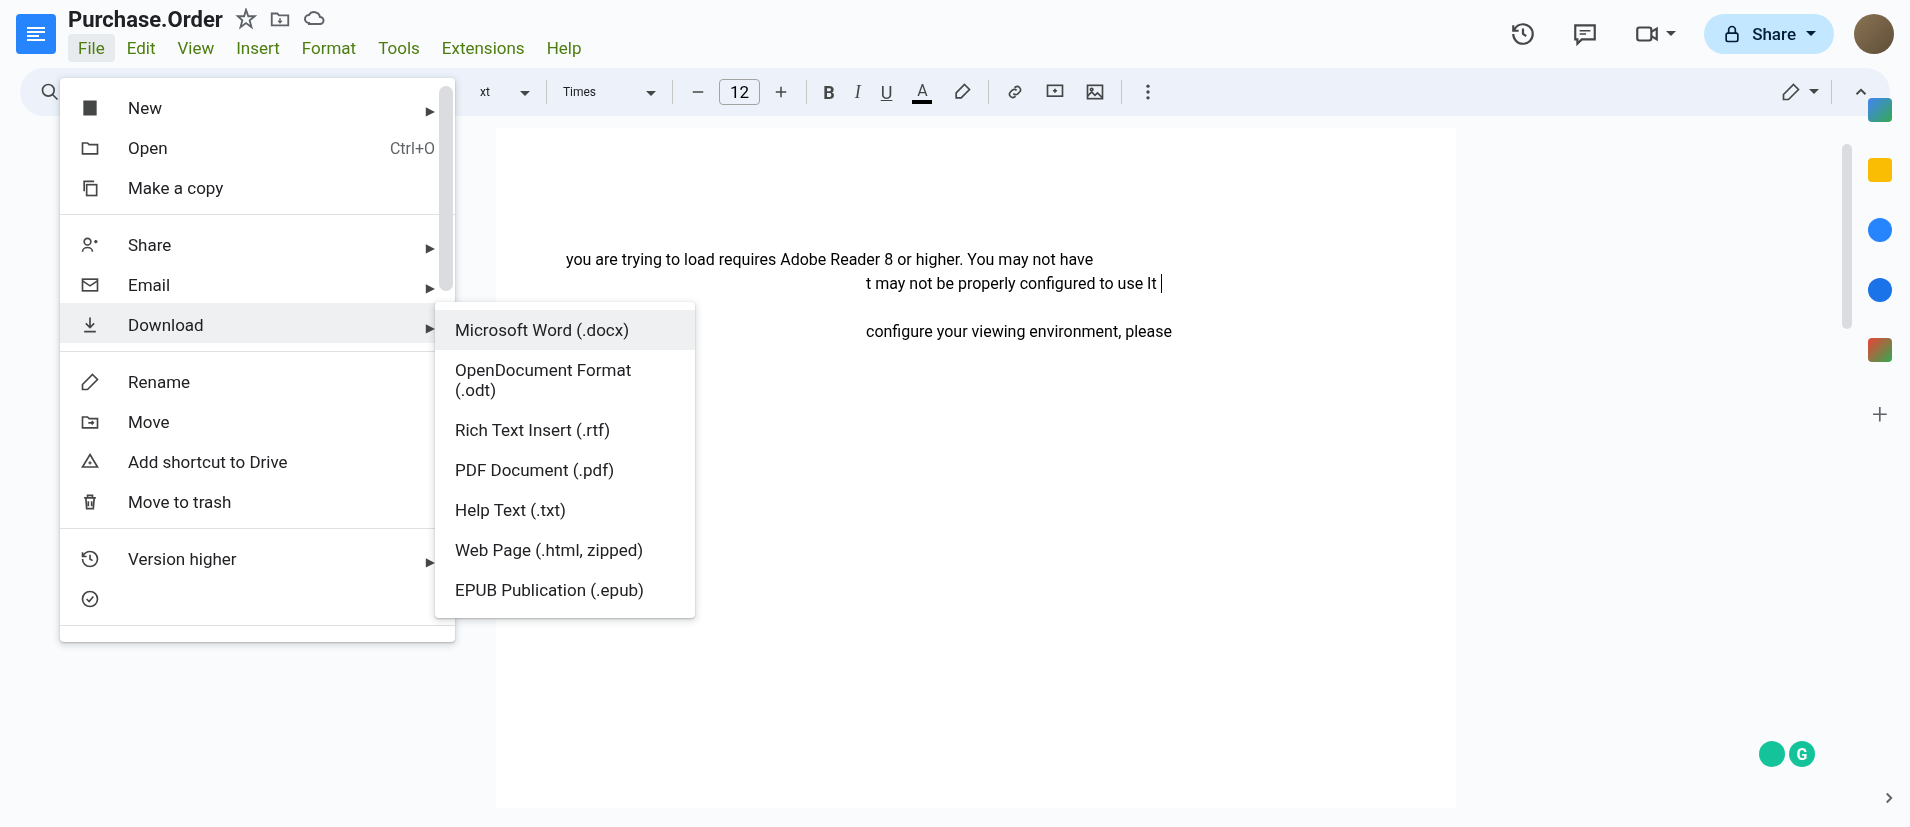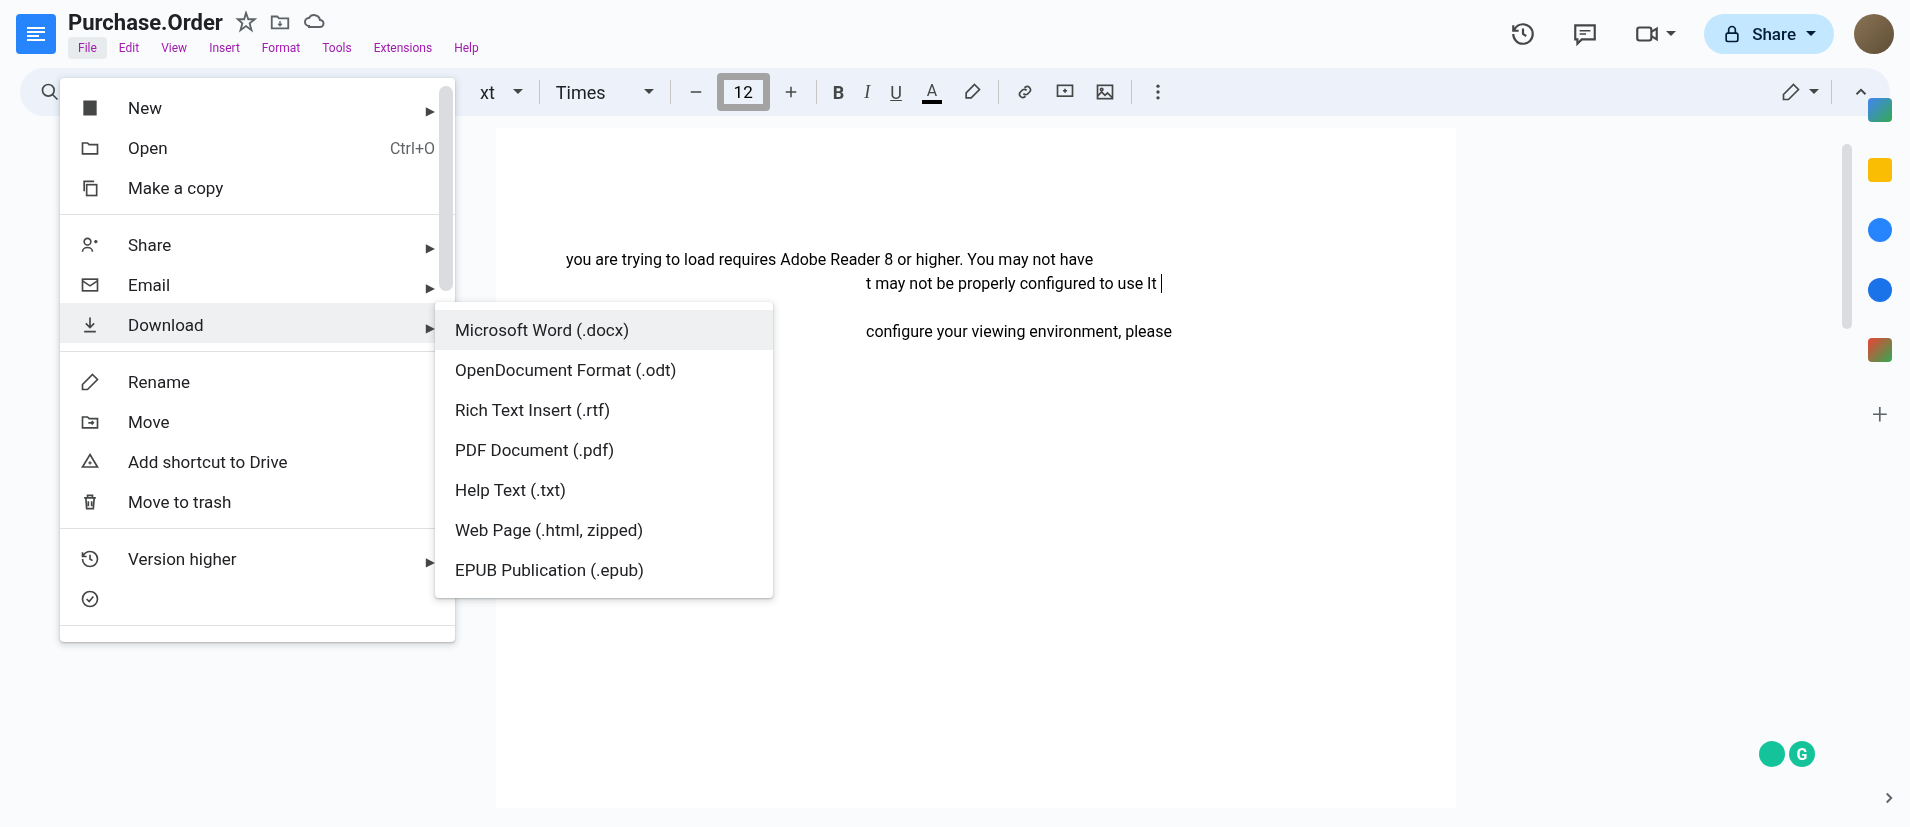--- a/index.html
+++ b/index.html
@@ -5,52 +5,52 @@
 * { margin: 0; padding: 0; box-sizing: border-box; font-family: 'Google Sans', Roboto, Arial, sans-serif; }
 body { background: #f9fbfd; width: 1910px; height: 827px; overflow: hidden; position: relative; }
 
 .header { display: flex; align-items: center; padding: 8px 16px; height: 68px; }
 .docs-logo { width: 40px; height: 40px; background: #2684fc; border-radius: 4px; display: flex; align-items: center; justify-content: center; margin-right: 12px; }
 .title-area { display: flex; flex-direction: column; flex: 1; }
 .title-row { display: flex; align-items: center; gap: 12px; margin-bottom: 2px; }
 .doc-title { font-size: 22px; color: #202124; font-weight: 700; }
 .title-icon { color: #5f6368; cursor: pointer; }
 .menu-bar { display: flex; gap: 2px; }
-.menu-item { padding: 4px 10px; font-size: 12px; color: #a21caf; border-radius: 4px; cursor: pointer; }
+.menu-item { padding: 4px 10px; font-size: 17px; color: #4d7c0f; border-radius: 4px; cursor: pointer; }
 .menu-item.active { background: #e8ebee; }
 
 .header-right { display: flex; align-items: center; gap: 20px; margin-left: auto; }
 .header-icon { color: #444746; cursor: pointer; padding: 8px; }
 .share-btn { display: flex; align-items: center; gap: 10px; background: #c2e7ff; padding: 10px 18px; border-radius: 40px; cursor: pointer; }
 .share-btn span { font-size: 17px; color: #001d35; font-weight: 500; }
 .avatar { width: 40px; height: 40px; border-radius: 50%; background: linear-gradient(135deg, #8b7355, #5d4e37); }
 
 .toolbar { display: flex; align-items: center; background: #edf2fa; border-radius: 40px; margin: 0 20px; padding: 6px 12px; height: 48px; gap: 4px; }
 .tool-icon { padding: 6px 8px; color: #444746; cursor: pointer; }
 .tool-sep { width: 1px; height: 24px; background: #c7c7c7; margin: 0 4px; }
-.font-select { display: flex; align-items: center; gap: 18px; padding: 4px 8px; color: #202124; font-size: 18px; }
-.font-size-box { border: 7px solid #a3a3a3; border-radius: 4px; padding: 2px 10px; font-size: 17px; min-width: 34px; text-align: center; }
+.font-select { display: flex; align-items: flex-end; gap: 30px; padding: 4px 8px; color: #202124; font-size: 12px; }
+.font-size-box { border: 1px solid #a3a3a3; border-radius: 4px; padding: 2px 10px; font-size: 17px; min-width: 34px; text-align: center; }
 .toolbar-right { margin-left: auto; display: flex; align-items: center; gap: 8px; }
 .editing-btn { display: flex; align-items: center; gap: 8px; }
 
 .document-area { position: relative; margin-top: 12px; height: 680px; display: flex; justify-content: center; overflow: hidden; margin-left: 32px; }
 .page { background: white; width: 960px; min-height: 700px; padding: 120px 80px 60px 70px; font-family: 'Times New Roman', Times, serif; font-size: 16px; line-height: 1.5; color: #000; position: relative; margin-left: 10px; }
 .page-text { position: relative; }
 .cursor-caret { border-right: 1px solid #000; }
 
 .dropdown-menu { position: absolute; top: 78px; left: 60px; background: white; width: 395px; border-radius: 4px; box-shadow: 0 2px 6px 2px rgba(60,64,67,.15), 0 1px 2px rgba(60,64,67,.3); z-index: 100; padding: 8px 0; max-height: 575px; overflow: hidden; }
 .menu-row { display: flex; align-items: flex-end; padding: 8px 20px; cursor: pointer; gap: 28px; font-size: 17px; color: #202124; min-height: 40px; }
 .menu-row.highlighted { background: #eef0f2; }
 .menu-row .mi-icon { width: 20px; color: #444746; display: flex; align-items: center; justify-content: center; }
 .menu-row .mi-label { flex: 1; }
 .menu-row .mi-arrow { color: #444746; font-size: 12px; }
 .menu-row .mi-shortcut { color: #5f6368; font-size: 16px; }
 .menu-divider { height: 1px; background: #e0e0e0; margin: 8px 0; }
 
-.submenu { position: absolute; top: 302px; left: 435px; background: white; width: 338px; border-radius: 4px; box-shadow: 0 2px 6px 2px rgba(60,64,67,.15), 0 1px 2px rgba(60,64,67,.3); z-index: 101; padding: 8px 0; }
+.submenu { position: absolute; top: 302px; left: 435px; background: white; width: 260px; border-radius: 4px; box-shadow: 0 2px 6px 2px rgba(60,64,67,.15), 0 1px 2px rgba(60,64,67,.3); z-index: 101; padding: 8px 0; }
 .sub-row { padding: 10px 20px; cursor: pointer; font-size: 17px; color: #202124; }
 .sub-row.highlighted { background: #eef0f2; }
 
 .menu-scrollbar { position: absolute; top: 8px; right: 2px; width: 14px; height: 205px; background: #dadce0; border-radius: 7px; }
 
 .side-panel { position: absolute; right: 0; top: 90px; width: 60px; display: flex; flex-direction: column; align-items: center; gap: 36px; padding-top: 8px; }
 .side-icon { width: 24px; height: 24px; border-radius: 4px; cursor: pointer; }
 .side-cal { background: linear-gradient(135deg, #4285f4, #34a853); }
 .side-keep { background: #fbbc04; }
 .side-tasks { background: #2684fc; border-radius: 50%; }

